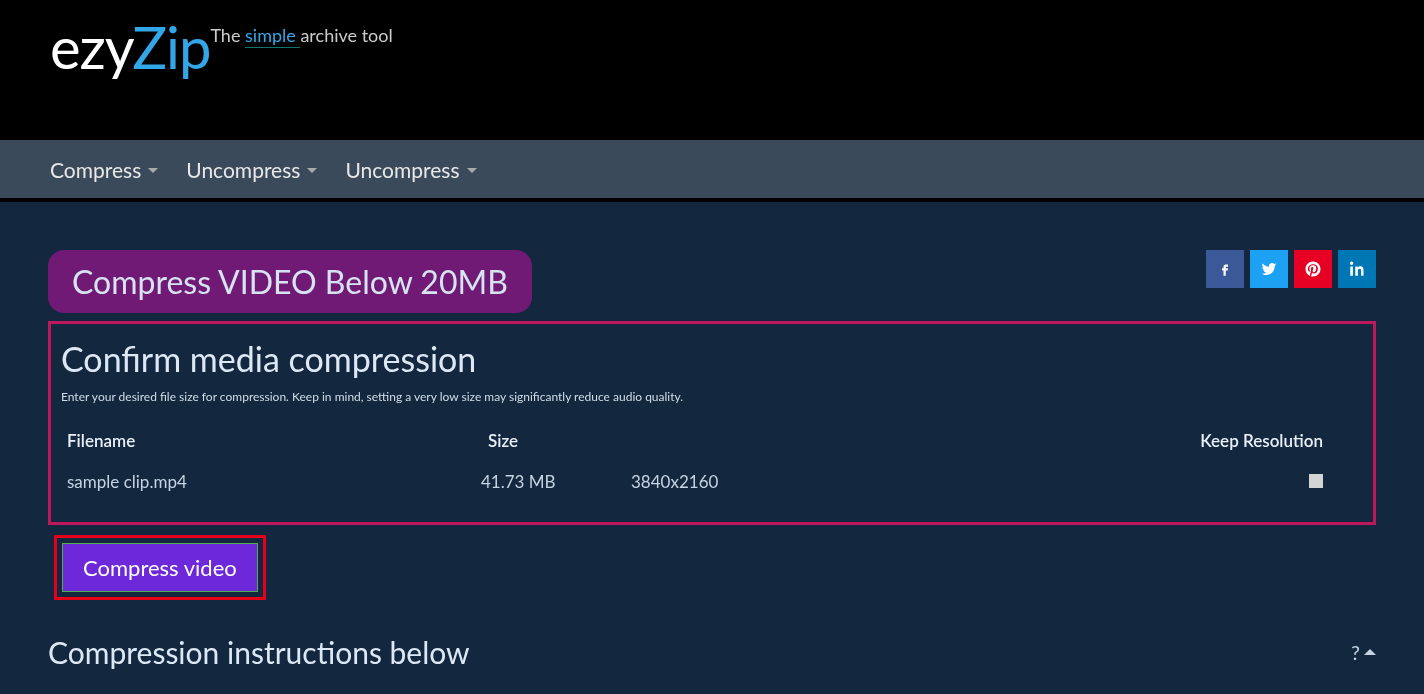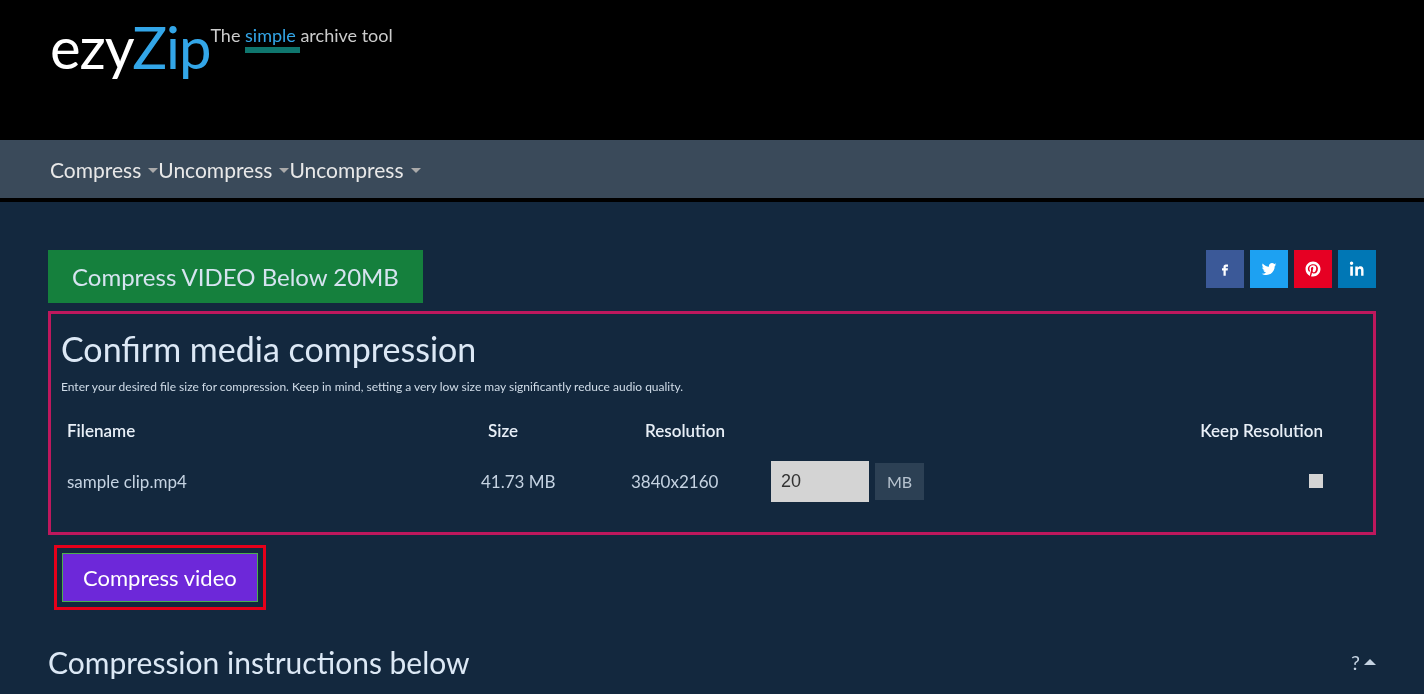--- a/index.html
+++ b/index.html
@@ -35,29 +35,30 @@
     .logo-zip {
       color: #33a6e8;
     }
     .tagline {
       color: #ccc;
       font-size: 18px;
       margin-top: 6px;
     }
     .tagline-simple {
       color: #33a6e8;
-      border-bottom: 6px solid #0f766e;
+      border-bottom: 1px solid #0f766e;
       padding-bottom: 1px;
     }
     .nav-bar {
       background: #3a4a5a;
       height: 64px;
       padding: 0 50px;
       display: flex;
       align-items: center;
+      gap: 28px;
       border-top: 2px solid #000;
       border-bottom: 4px solid #000;
     }
     .nav-item {
       color: #e8e8e8;
       font-size: 21px;
       cursor: pointer;
       display: flex;
       align-items: center;
       gap: 4px;
@@ -76,25 +77,26 @@
       background: #13283e;
       padding: 48px 48px 0 48px;
       height: calc(694px - 138px - 64px);
     }
     .tab-row {
       display: flex;
       justify-content: space-between;
       align-items: flex-start;
     }
     .tab {
-      background: #15803d;
+      background: #701a75;
       color: #d6e3f0;
       padding: 12px 24px;
-      font-size: 24px;
-      display: inline-block;
+      font-size: 32px;
+      display: inline-block;
+      border-radius: 16px;
     }
     .social-buttons {
       display: flex;
       gap: 6px;
     }
     .social-btn {
       width: 38px;
       height: 38px;
       display: flex;
       align-items: center;
@@ -271,31 +273,26 @@
   </div>
 
   <div class="red-box">
     <h2 class="section-title">Confirm media compression</h2>
     <p class="section-desc">Enter your desired file size for compression. Keep in mind, setting a very low size may significantly reduce audio quality.</p>
 
     <div class="file-table">
       <div class="file-header">
         <div class="col-filename">Filename</div>
         <div class="col-size">Size</div>
-        <div class="col-res">Resolution</div>
         <div class="col-keep">Keep Resolution</div>
       </div>
       <div class="file-row">
         <div class="col-filename">sample clip.mp4</div>
         <div class="col-size">41.73 MB</div>
         <div class="col-res">3840x2160</div>
-        <div class="col-maxsize">
-          <input class="maxsize-input" type="text" value="20" style="">
-          <span class="mb-label">MB</span>
-        </div>
         <div class="col-keep">
           <span class="keep-checkbox"></span>
         </div>
       </div>
     </div>
   </div>
 
   <div class="button-red-box">
     <button class="compress-btn">Compress video</button>
   </div>

